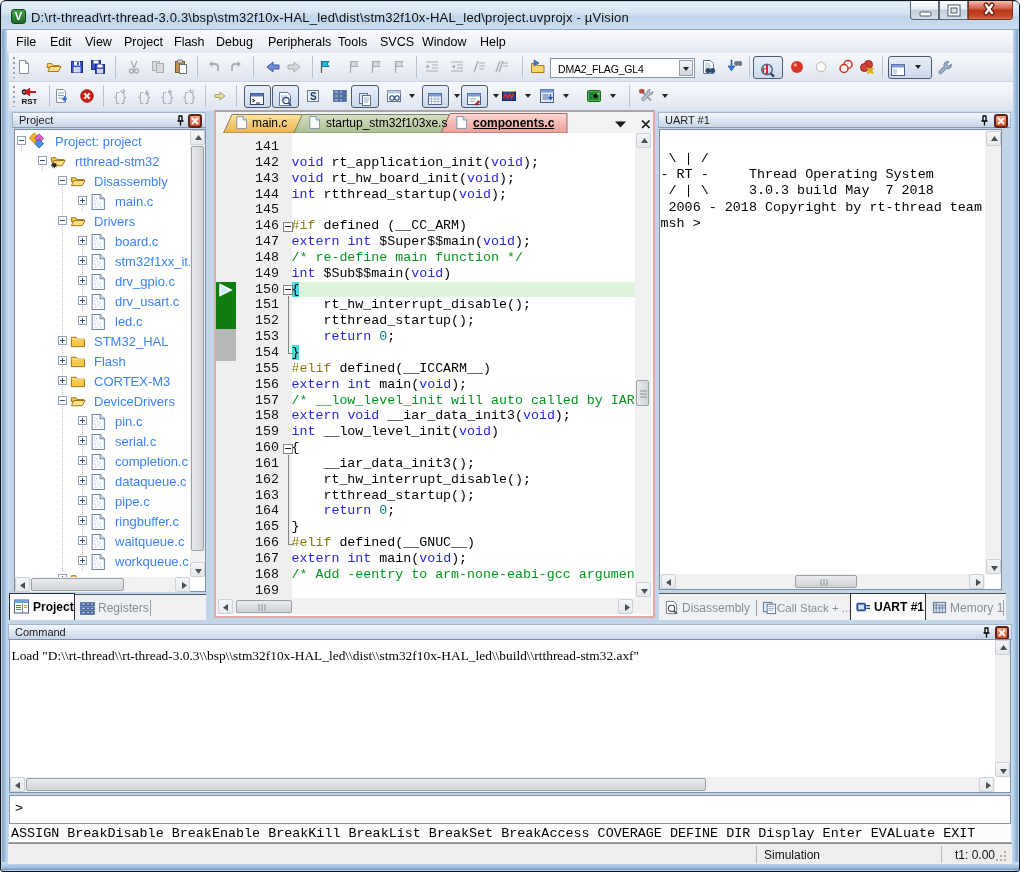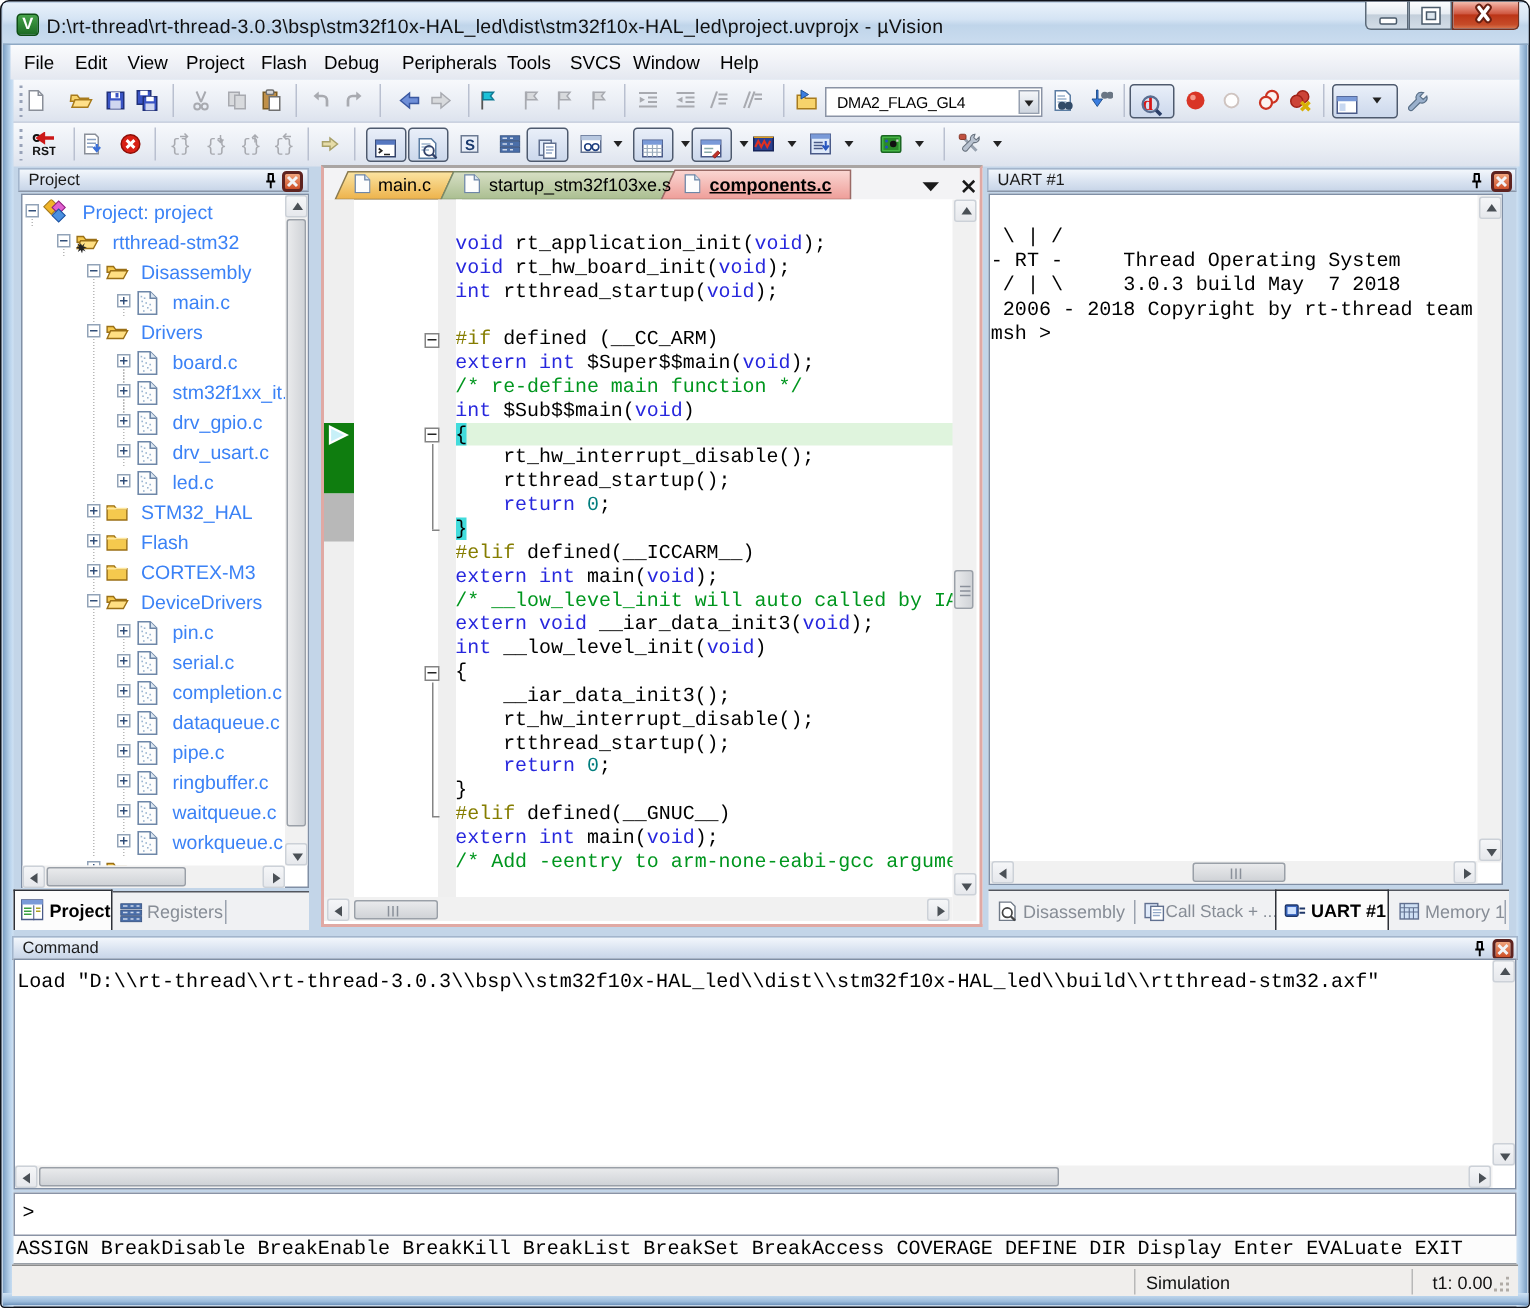--- a/index.html
+++ b/index.html
@@ -48,33 +48,33 @@
 .ebox .v{left:3px;top:1px;width:1px;height:5px}
 .tico{position:absolute;top:2px;width:16px;height:16px}
 .tlabel{position:absolute;top:3px}
 #edit{position:absolute;left:214px;top:110px;width:441px;height:508px;border:2px solid #e0a9a4;border-top-color:#a9a5a3;background:#fff}
 #tabbar{position:absolute;left:0;top:0;width:437px;height:21px;background:#f3f3f5}
 .etxt{position:absolute;top:4px;font-size:12px;color:#000;white-space:nowrap}
 #edmargin{position:absolute;left:0;top:21px;width:20px;height:465px;background:#efefef}
 #edgutter{position:absolute;left:20px;top:21px;width:56px;height:465px;background:#efefef}
 #edfold{position:absolute;left:76px;top:21px;width:16px;height:465px;background:#efefef}
 #gnums{position:absolute;right:13px;top:6px;text-align:right;font-family:"Liberation Mono",monospace;font-size:13.3px;line-height:15.85px;color:#111}
-#edcode{position:absolute;left:88px;top:21px;width:343px;height:465px;background:#fff;overflow:hidden}
+#edcode{position:absolute;left:76px;top:21px;width:343px;height:465px;background:#fff;overflow:hidden}
 #code{position:absolute;left:-0.5px;top:6px;font-family:"Liberation Mono",monospace;font-size:13.3px;line-height:15.85px;color:#000;white-space:pre}
 .kw{color:#2727dd}.cm{color:#00961e}.pp{color:#857d00}.num{color:#007d7d}
 #uart{position:absolute;left:658px;top:110px;width:353px;height:510px}
 #uartbody{position:absolute;left:1px;top:19px;width:343px;height:461px;background:#fff;border:1px solid #808fa5}
 #uarttxt{position:absolute;left:0.5px;top:21px;font-family:"Liberation Mono",monospace;font-size:13.4px;line-height:16.2px;color:#000;white-space:pre}
 .btab{position:absolute;font-size:12px;color:#878d96;white-space:nowrap}
 .tabstrip{position:absolute;background:#f0f1f3;border-top:1px solid #52565e}
 .btabact{background:#fcfcfc;border:1px solid #2e3138;border-bottom:none;color:#000;font-weight:bold}
 .btico{position:absolute;width:15px;height:15px}
 #cmd{position:absolute;left:8px;top:622px;width:1004px;height:172px}
 #cmdbody{position:absolute;left:1px;top:17px;width:1002px;height:154px;background:#fff;border:1px solid #808fa5}
-#cmdtxt{position:absolute;left:1.5px;top:8px;font-family:Liberation Mono, monospace;font-size:13.4px;color:#000;white-space:pre}
+#cmdtxt{position:absolute;left:1.5px;top:8px;font-family:Liberation Serif, serif;font-size:13.4px;color:#000;white-space:pre}
 #inputline{position:absolute;left:9px;top:795px;width:1002px;height:29px;background:#fff;border:1px solid #8a93a5}
 #assign{position:absolute;left:9px;top:824px;width:1002px;height:19px;background:#fcfcfc;border-bottom:1px solid #9aa0a8;font-family:"Liberation Mono",monospace;font-size:13.4px;color:#000;white-space:pre}
 #status{position:absolute;left:8px;top:843px;width:1004px;height:21px;background:#f0eeec;border-top:1px solid #8c8c8c;font-size:12px;color:#111}
 </style></head><body>
 
 <div id="win">
 <div id="frameL"></div>
     <div id="frameR"></div>
     <div id="frameB"></div>
 <div id="titlebar">
@@ -889,20 +889,51 @@
         <path d="M8.5 0.5 v4 h4" fill="#dbe6f2" stroke="#6e87a8"></path>
       </svg>
 <span class="etxt" style="left:110px">startup_stm32f103xe.s</span>
 <svg style="position:absolute;left:240px;top:4px" width="11" height="13" viewBox="0 0 13 15">
         <path d="M1 0.5 h7.5 l4 4 v10 h-11.5 z" fill="#fdfdfd" stroke="#6e87a8"></path>
         <path d="M8.5 0.5 v4 h4" fill="#dbe6f2" stroke="#6e87a8"></path>
       </svg>
 <span class="etxt" style="left:257px;font-weight:bold;text-decoration:underline">components.c</span>
 </div>
 <div id="edmargin"></div>
+<div id="edgutter">
+      <div id="gnums">141
+142
+143
+144
+145
+146
+147
+148
+149
+150
+151
+152
+153
+154
+155
+156
+157
+158
+159
+160
+161
+162
+163
+164
+165
+166
+167
+168
+169</div>
+    </div>
 <div id="edfold"></div>
 <div id="edcode">
 <div style="position:absolute;left:0;top:148.65px;width:343px;height:15.85px;background:#dff4dd"></div>
 <div id="code">
 <span class="kw">void</span> rt_application_init(<span class="kw">void</span>);
 <span class="kw">void</span> rt_hw_board_init(<span class="kw">void</span>);
 <span class="kw">int</span> rtthread_startup(<span class="kw">void</span>);
 
 <span class="pp">#if</span> defined (__CC_ARM)
 <span class="kw">extern</span> <span class="kw">int</span> $Super$$main(<span class="kw">void</span>);

